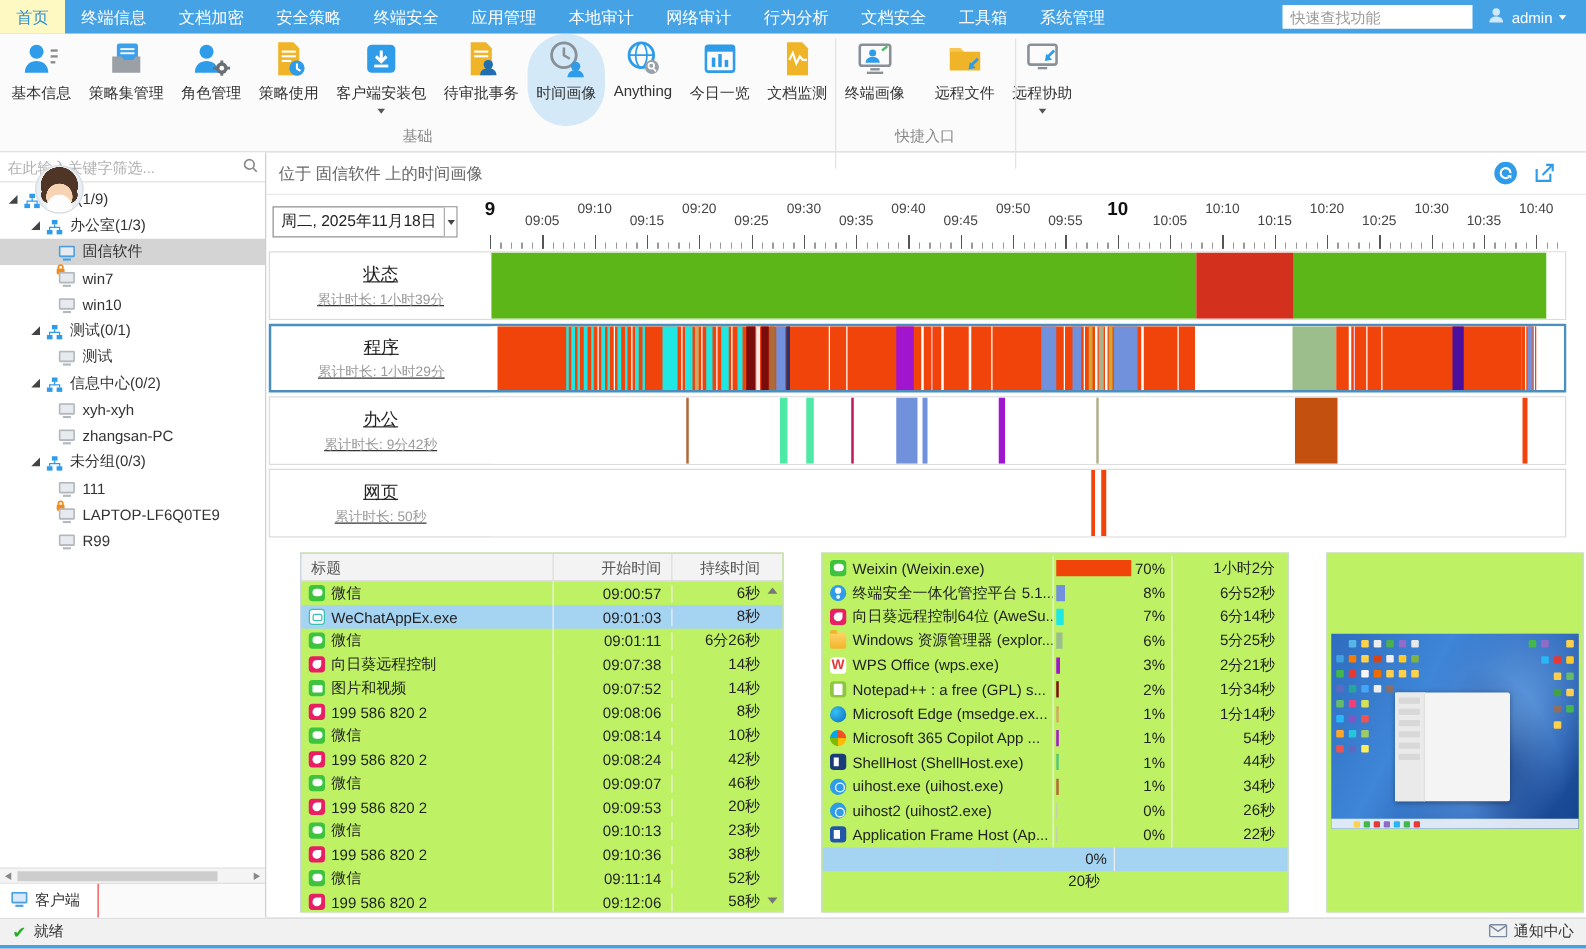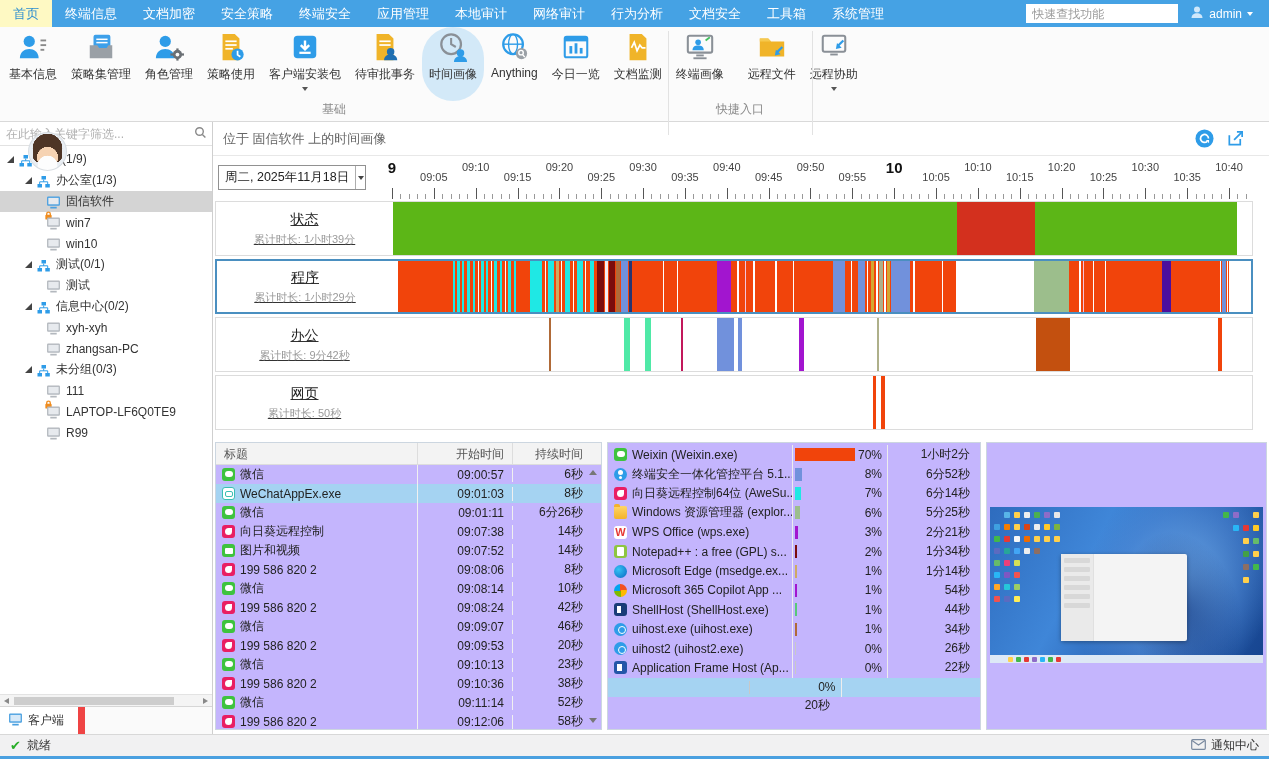--- a/index.html
+++ b/index.html
@@ -59,21 +59,21 @@
       radial-gradient(circle at 28% 62%, #4e3526 0 18%, transparent 19%),
       radial-gradient(circle at 72% 62%, #4e3526 0 18%, transparent 19%),
       #e9eef3;
     box-shadow:0 0 0 1px #d8dde2; }
   .sscroll { height:12px; border-top:1px solid #e3e3e3; background:#f4f4f4; position:relative; flex:none; }
   .sthumb { position:absolute; left:14px; top:2px; height:8px; width:160px; background:#cdcdcd; }
   .sarr { position:absolute; top:3px; width:0; height:0; border-top:3.5px solid transparent; border-bottom:3.5px solid transparent; }
   .sarr.left { left:4px; border-right:5px solid #888; }
   .sarr.right { right:4px; border-left:5px solid #888; }
   .stabs { height:28px; border-top:1px solid #d6d6d6; display:flex; align-items:stretch; background:#fafafa; flex:none; }
-  .stab { display:flex; align-items:center; gap:5px; padding:0 14px 0 8px; background:#fff; border-right:7px solid #ef4444; font-size:12px; color:#333; }
+  .stab { display:flex; align-items:center; gap:5px; padding:0 14px 0 8px; background:#fff; border-right:1px solid #ef4444; font-size:12px; color:#333; }
 
   
   .content { flex:1; display:flex; flex-direction:column; min-width:0; background:#fff; }
   .ctitle { height:34px; flex:none; border-bottom:1px solid #e8e8e8; display:flex; align-items:center; padding:0 10px; color:#666; font-size:13px; }
   .ctools { margin-left:auto; display:flex; gap:12px; align-items:center; padding-right:14px; }
   .ctools svg { display:block; cursor:pointer; }
 
   .axishdr { height:44px; flex:none; display:flex; }
   .datecell { width:179px; flex:none; position:relative; }
   .datepicker { position:absolute; left:5px; top:9px; width:148px; height:25px; border:1px solid #919191; display:flex; align-items:center; background:#fff; }
@@ -96,21 +96,21 @@
   .trowc.sel { border:2px solid #4a8fc0; }
   .rlbl { width:177px; flex:none; display:flex; flex-direction:column; align-items:center; justify-content:center; gap:3px; }
   .trowc.sel .rlbl { width:176px; }
   .rname { font-size:14px; color:#222; }
   .rtotal { font-size:11px; color:#9a9a9a; }
   .rbars { flex:1; position:relative; overflow:hidden; background:#fff; }
   .seg { position:absolute; top:0; bottom:0; }
 
   
   .bottom { display:flex; gap:5px; padding:9px 2px 0 2px; height:297px; flex:none; }
-  .panel { border:1px solid #ccd6e0; background:#c4b5fd; }
+  .panel { border:1px solid #ccd6e0; background:#bef264;margin-left:25px; }
   .lefttbl { width:387px; flex:none; position:relative; overflow:hidden; }
   .thead { display:flex; height:22px; background:#f3f3f3; border-bottom:1px solid #ddd; color:#555; align-items:center; font-size:12px; flex:none; }
   .th-title { flex:1; padding-left:8px; border-right:1px solid #ddd; height:100%; line-height:22px; }
   .th-start { width:95px; text-align:right; padding-right:8px; border-right:1px solid #ddd; height:100%; line-height:22px; flex:none; }
   .th-dur { width:88px; text-align:right; padding-right:18px; height:100%; line-height:22px; flex:none; }
   .ltrow { display:flex; height:19px; align-items:center; font-size:12px; color:#222; }
   .ltrow.sel { background:#a5d3f2; }
   .c-title { flex:1; display:flex; align-items:center; gap:5px; padding-left:6px; overflow:hidden; white-space:nowrap; height:100%; border-right:1px solid #f0f0f0; }
   .c-start { width:95px; text-align:right; padding-right:8px; flex:none; border-right:1px solid #f0f0f0; }
   .c-dur { width:88px; text-align:right; padding-right:18px; flex:none; }

